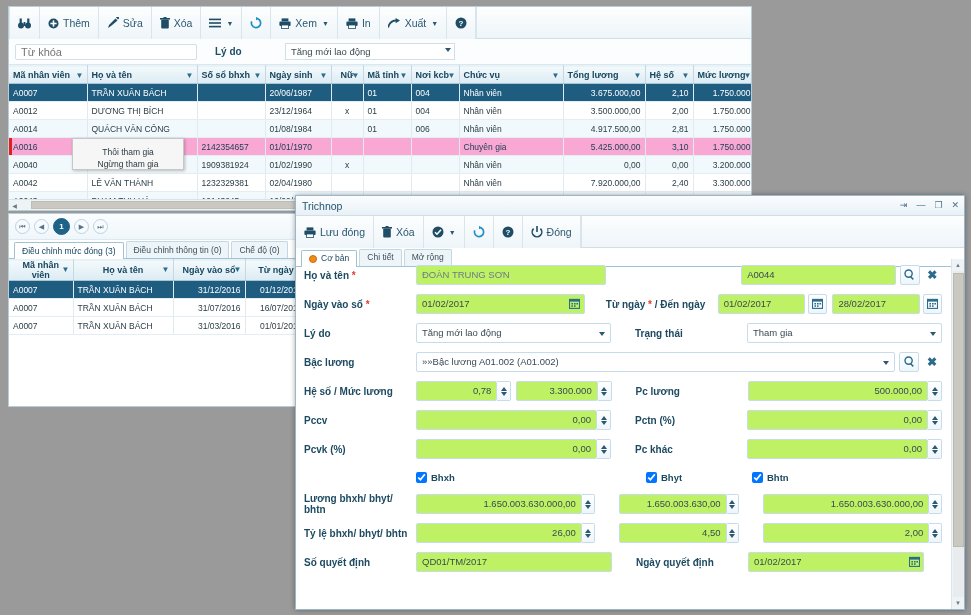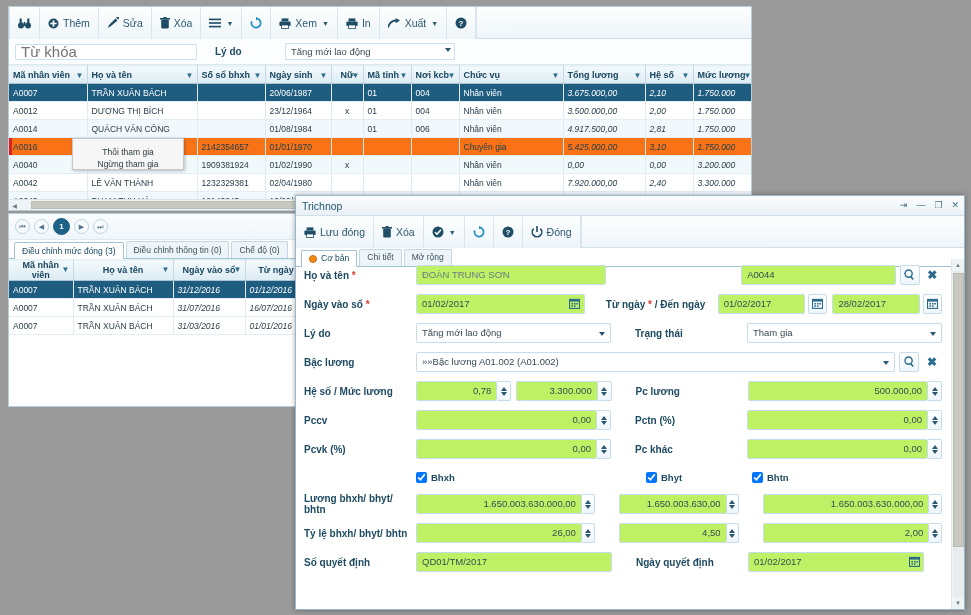--- a/index.html
+++ b/index.html
@@ -36,21 +36,21 @@
   .tb-ico { display: inline-flex; align-items: center; justify-content: center; color: #1f4d66; }
   .tb-fill { flex: 1; background: linear-gradient(#fdfefe, #eef5f9); border-left: 1px solid #d8e5ed; }
   .caret { font-size: 7px; color: #2b5871; margin-left: 1px; }
 
   .filterbar {
     display: flex; align-items: center; height: 26px; gap: 0;
     background: #fbfdfe; border-bottom: 1px solid #dbe7ef; padding: 0 6px;
   }
   .kw-input {
     width: 182px; height: 16px; border: 1px solid #cfe0ea; border-radius: 2px;
-    background: #fff; font-size: 15px; color: #9aa7ae; padding: 0 5px;
+    background: #fff; font-size: 11px; color: #9aa7ae; padding: 0 5px;
     line-height: 15px;
   }
   .f-label { font-size: 10px; color: #1f4d66; font-weight: bold; margin-left: 18px; width: 70px; }
   .f-select {
     position: relative; width: 170px; height: 17px; border: 1px solid #cfe0ea;
     background: #fff; font-size: 9.5px; color: #3b4a52; padding: 0 16px 0 5px; line-height: 15px;
   }
   .f-select .arr {
     position: absolute; right: 3px; top: 4px; width: 0; height: 0;
     border-left: 3px solid transparent; border-right: 3px solid transparent; border-top: 4px solid #2b5871;
@@ -68,22 +68,22 @@
   .grid th .fi {
     position: absolute; right: 3px; top: 5px; font-size: 8px; color: #2b6b8c;
   }
   .grid td {
     border-right: 1px solid #dfeaf1; border-bottom: 1px solid #e3edf3;
     font-size: 8.5px; color: #2a3c46; height: 18px; padding: 0 4px;
     white-space: nowrap; overflow: hidden;
   }
   .grid tr.alt td { background: #f2f9fc; }
   .grid tr.sel td { background: #1e5c80; color: #ffffff; }
-  .grid tr.hi td { background: #f97316; color: #173d52; }
-  .ta-r { text-align: left; font-style: italic; }
+  .grid tr.hi td { background: #f9a8d4; color: #173d52; }
+  .ta-r { text-align: right; }
   .ta-c { text-align: center; }
   .redmark { position: relative; }
   .redmark::before {
     content:''; position: absolute; left: 0; top: 0; width: 3px; height: 100%; background: #e02020;
   }
 
   
   .legend-pop {
     position: absolute; left: 72px; top: 138px; width: 112px;
     background: #f6f6f6; border: 1px solid #c6c6c6;

